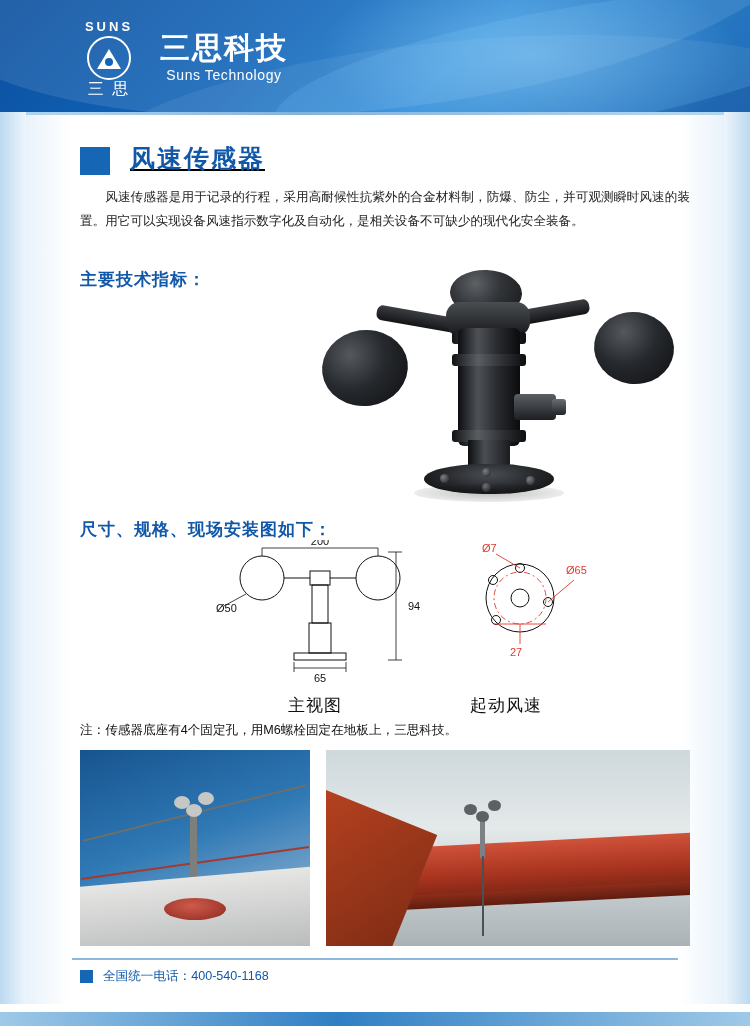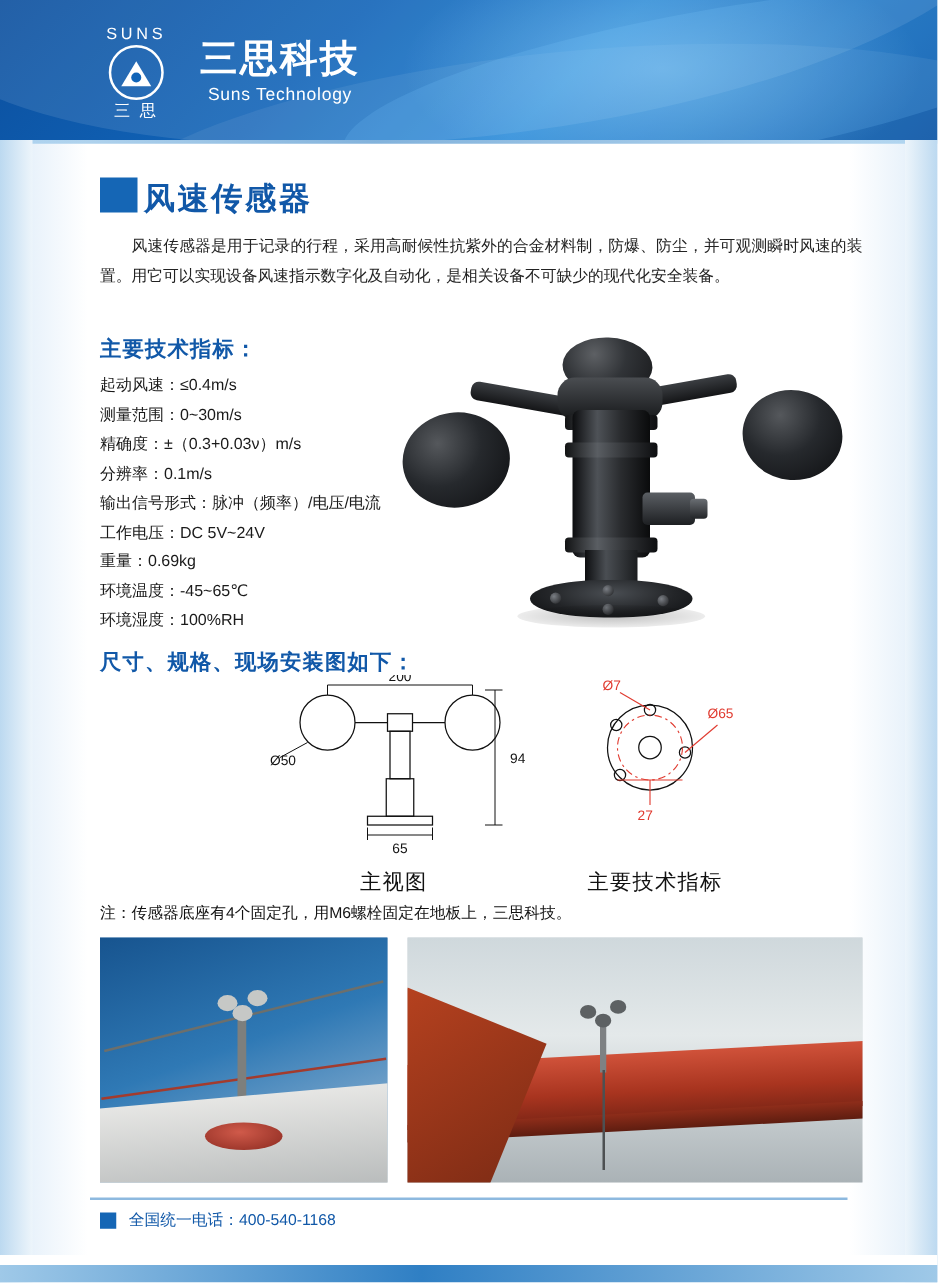--- a/index.html
+++ b/index.html
@@ -80,21 +80,21 @@
   }
   .logo-mark {
     position: relative;
     width: 74px; height: 76px;
     color: #fff;
     text-align: center;
   }
   .logo-mark .suns-text {
     font-size: 13px;
     letter-spacing: 3px;
-    font-weight: normal;
+    font-weight: bold;
     line-height: 14px;
   }
   .logo-circle {
     width: 44px; height: 44px;
     border: 2.4px solid #ffffff;
     border-radius: 50%;
     margin: 2px auto 2px;
     position: relative;
   }
   .logo-circle .tri {
@@ -108,21 +108,21 @@
   }
   .logo-circle .dot {
     position: absolute;
     left: 50%; top: 60%;
     transform: translate(-50%,-50%);
     width: 8px; height: 8px;
     border-radius: 50%;
     background: #1164b8;
   }
   .logo-mark .ss-text {
-    font-size: 13px;
+    font-size: 16px;
     letter-spacing: 2px;
     line-height: 14px;
   }
   .logo-words .cn {
     font-size: 30px;
     font-weight: bold;
     color: #ffffff;
     letter-spacing: 2px;
     line-height: 34px;
   }
@@ -132,22 +132,23 @@
     letter-spacing: .6px;
     line-height: 20px;
     text-align: center;
   }
 
   
   .title-row {
     position: absolute;
     left: 80px; top: 142px;
     display: flex;
-    align-items: flex-start;
-    gap: 5px;
+    align-items: flex-end;
+    gap: 20px;
+    text-decoration: underline;
   }
   .title-square {
     width: 30px; height: 28px;
     background: #1566b5;
   }
   .title-text {
     font-size: 25px;
     font-weight: bold;
     color: #1158a8;
     letter-spacing: 2px;
@@ -382,31 +383,20 @@
     </div>
 
     <div class="title-row">
       <div class="title-square"></div>
       <div class="title-text">风速传感器</div>
     </div>
 
     <div class="intro">风速传感器是用于记录的行程，采用高耐候性抗紫外的合金材料制，防爆、防尘，并可观测瞬时风速的装置。用它可以实现设备风速指示数字化及自动化，是相关设备不可缺少的现代化安全装备。</div>
 
     <div class="spec-title">主要技术指标：</div>
-    <div class="spec-list">
-      <div>起动风速：≤0.4m/s</div>
-      <div>测量范围：0~30m/s</div>
-      <div>精确度：±（0.3+0.03ν）m/s</div>
-      <div>分辨率：0.1m/s</div>
-      <div>输出信号形式：脉冲（频率）/电压/电流</div>
-      <div>工作电压：DC 5V~24V</div>
-      <div>重量：0.69kg</div>
-      <div>环境温度：-45~65℃</div>
-      <div>环境湿度：100%RH</div>
-    </div>
 
     <div class="product-photo">
       <div class="cup cup1"></div>
       <div class="cup cup2"></div>
       <div class="cup cup3"></div>
       <div class="arm arm-l"></div>
       <div class="arm arm-r"></div>
       <div class="hub"></div>
       <div class="collar c1"></div>
       <div class="body-shaft"></div>
@@ -478,21 +468,21 @@
           <line x1="310" y1="84" x2="310" y2="104"></line>
           <line x1="284" y1="84" x2="336" y2="84"></line>
         </g>
         <text x="272" y="12" font-size="11" fill="#e03a2f">Ø7</text>
         <text x="356" y="34" font-size="11" fill="#e03a2f">Ø65</text>
         <text x="300" y="116" font-size="11" fill="#e03a2f">27</text>
       </svg>
     </div>
 
     <div class="caption cap-front">主视图</div>
-    <div class="caption cap-base">主要技术指标</div>
+    <div class="caption cap-base">起动风速</div>
 
     <div class="note">注：传感器底座有4个固定孔，用M6螺栓固定在地板上，三思科技。</div>
 
     <div class="photo-left">
       <div class="pl-sky"></div>
       <div class="pl-wire" style="left:0px; top:112px; width:230px; transform:rotate(-8deg);"></div>
       <div class="pl-wire2" style="left:0px; top:62px; width:230px; transform:rotate(-14deg);"></div>
       <div class="pl-pole"></div>
       <div class="pl-sensor">
         <div class="pl-cup" style="left:0px; top:8px;"></div>

